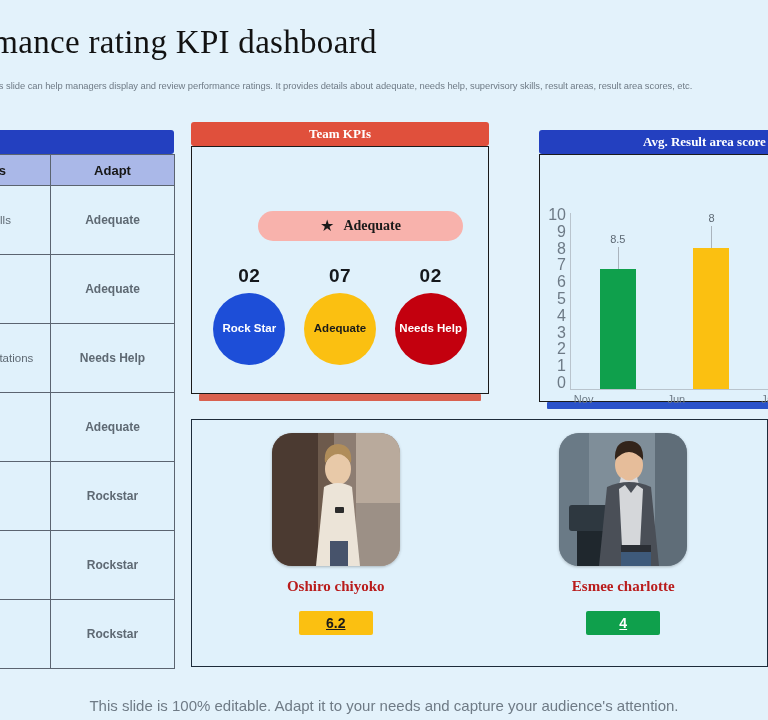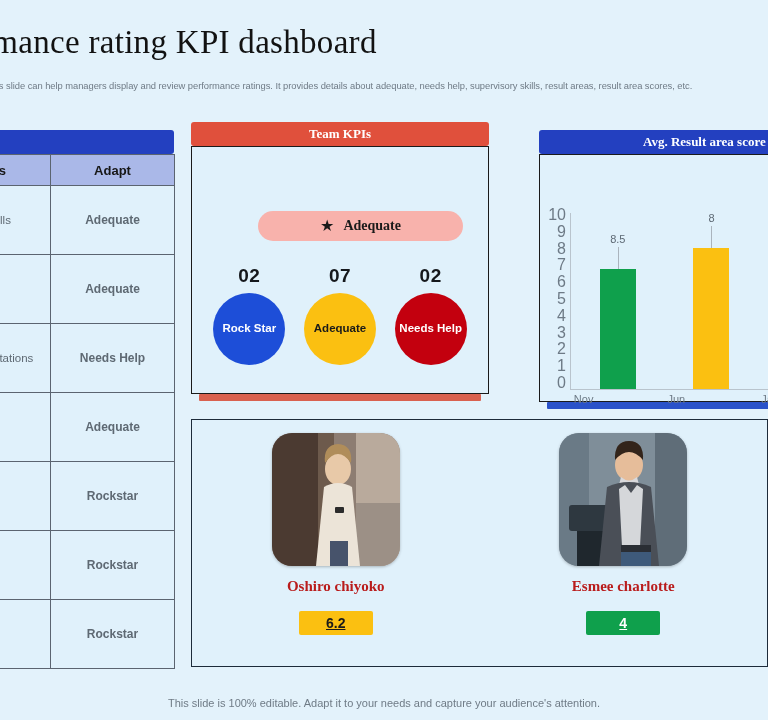--- a/index.html
+++ b/index.html
@@ -310,21 +310,21 @@
   }
   .chip-yellow { background: #fbc011; color: #1a1a1a; }
   .chip-green  { background: #0fa04c; color: #ffffff; }
 
   
   #footer {
     position: absolute;
     left: 0; right: 0;
     top: 697px;
     text-align: center;
-    font-size: 11px;
+    font-size: 15px;
     color: #6f7b86;
   }
 </style>
 </head>
 <body>
 
 <div id="slide">
 
   <div id="title">Performance rating KPI dashboard</div>
   <div id="subtitle">This slide can help managers display and review performance ratings. It provides details about adequate, needs help,  supervisory skills, result areas, result area scores, etc.</div>

